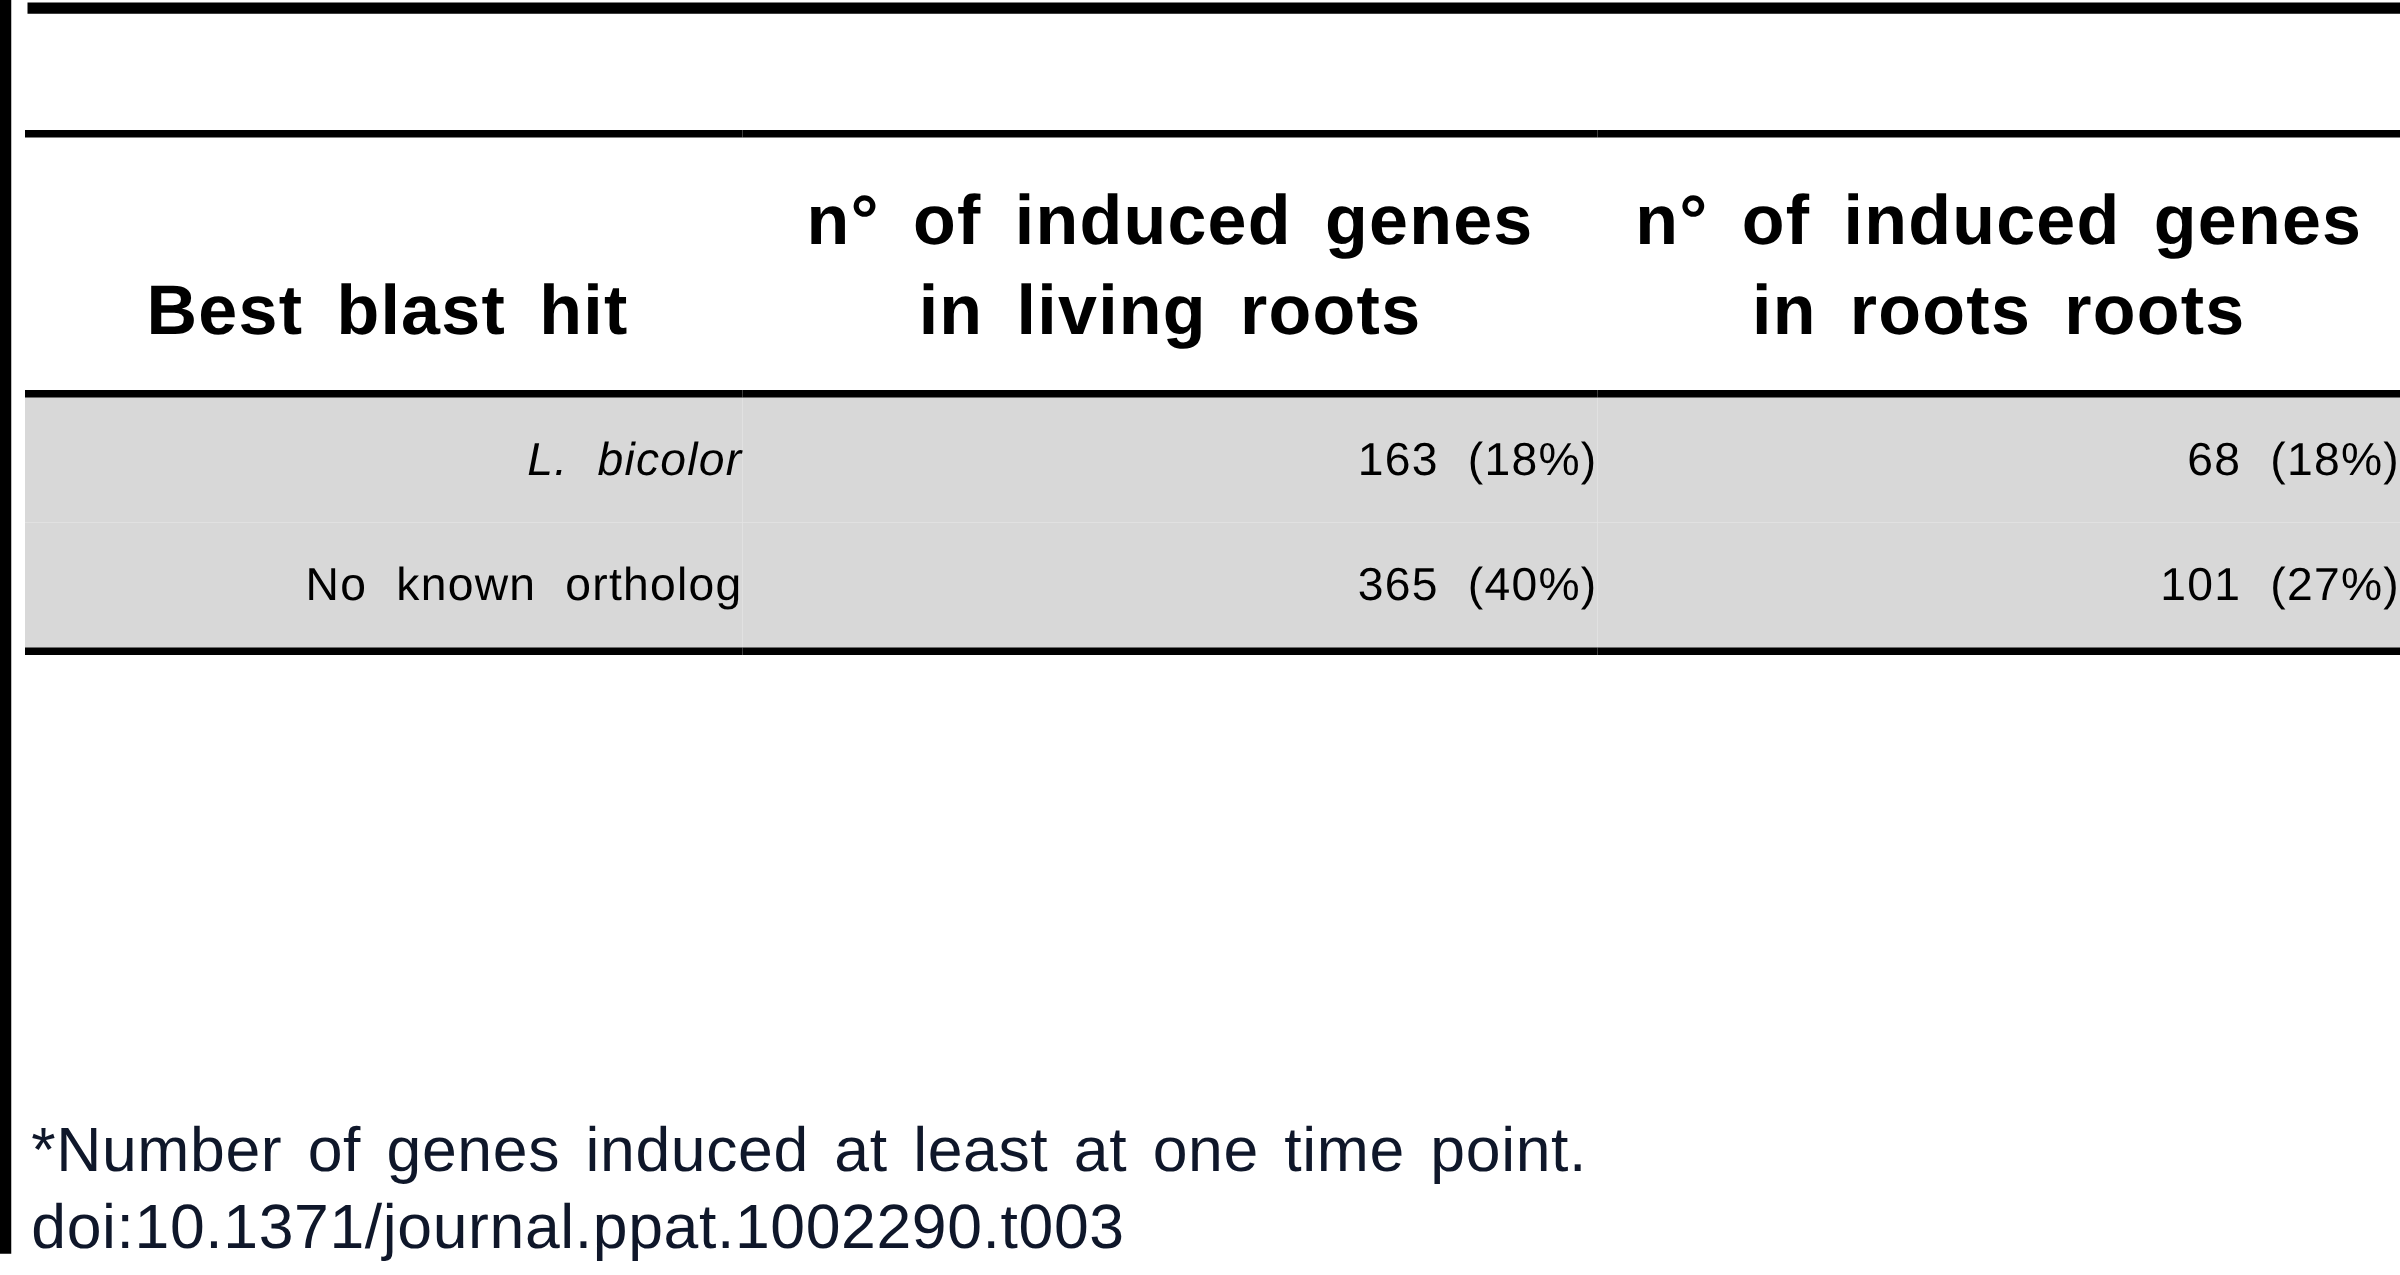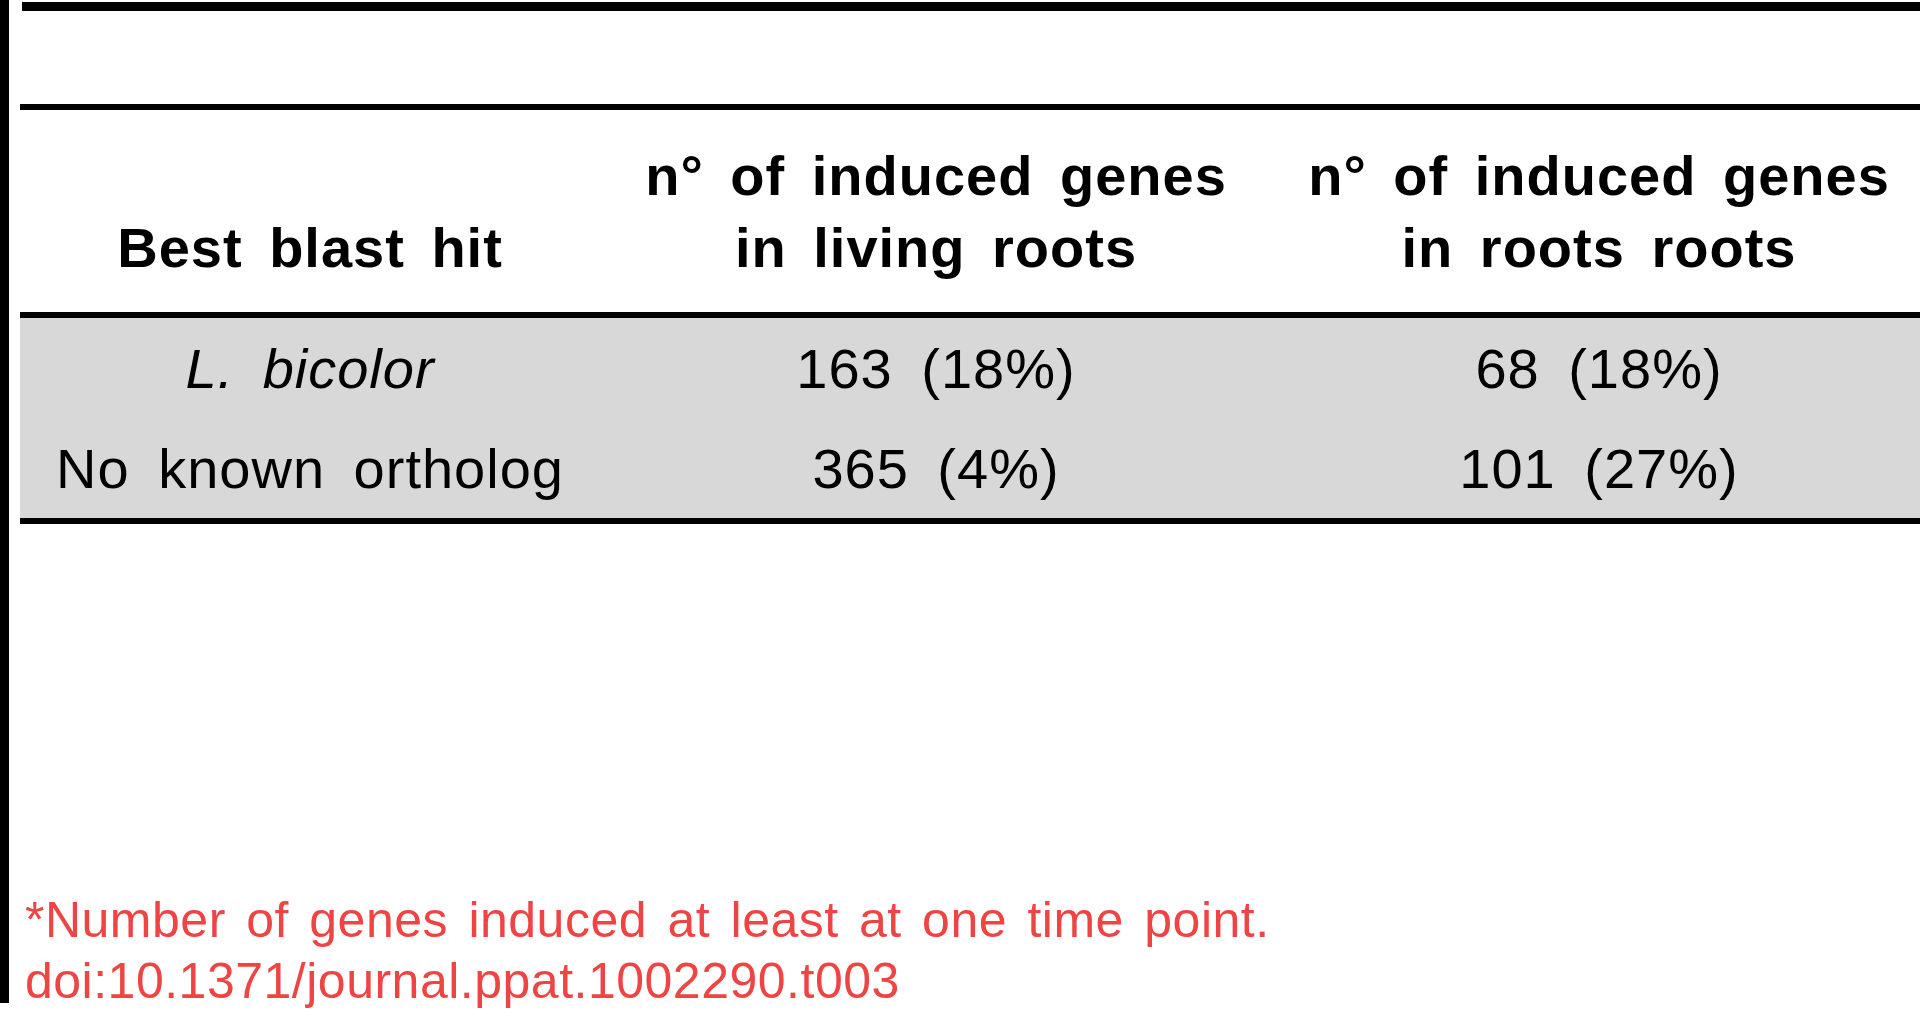--- a/index.html
+++ b/index.html
@@ -55,38 +55,38 @@
     letter-spacing: 1px;
     word-spacing: 10px;
     padding: 0 0 28px 0;
     border-bottom: 6px solid #000000;
   }
   thead th.first { padding-left: 6px; }
 
   tbody td {
     height: 103px;
     vertical-align: middle;
-    text-align: center;
-    font-size: 56px;
+    text-align: right;
+    font-size: 37px;
     letter-spacing: 1px;
     word-spacing: 12px;
     padding: 0;
   }
   tbody td.first { padding-left: 6px; }
   tbody tr.shaded { background: #d8d8d8; }
   tbody tr:last-child td { border-bottom: 6px solid #000000; }
   td.species { font-style: italic; }
 
   .footnote {
     position: absolute;
     left: 25px;
     font-size: 50px;
     letter-spacing: 0.5px;
     word-spacing: 6px;
-    color: #ef4444;
+    color: #0f172a;
     white-space: nowrap;
   }
   .footnote.note { top: 891px; }
   .footnote.doi  { top: 952px; }
 </style>
 </head>
 <body>
 
 <div class="page">
 
@@ -115,21 +115,21 @@
       </tr>
     </thead>
     <tbody>
       <tr class="shaded">
         <td class="first species">L. bicolor</td>
         <td>163 (18%)</td>
         <td>68 (18%)</td>
       </tr>
       <tr class="shaded">
         <td class="first">No known ortholog</td>
-        <td>365 (4%)</td>
+        <td>365 (40%)</td>
         <td>101 (27%)</td>
       </tr>
     </tbody>
   </table>
 
   <div class="footnote note">*Number of genes induced at least at one time point.</div>
   <div class="footnote doi">doi:10.1371/journal.ppat.1002290.t003</div>
 
 </div>
 

